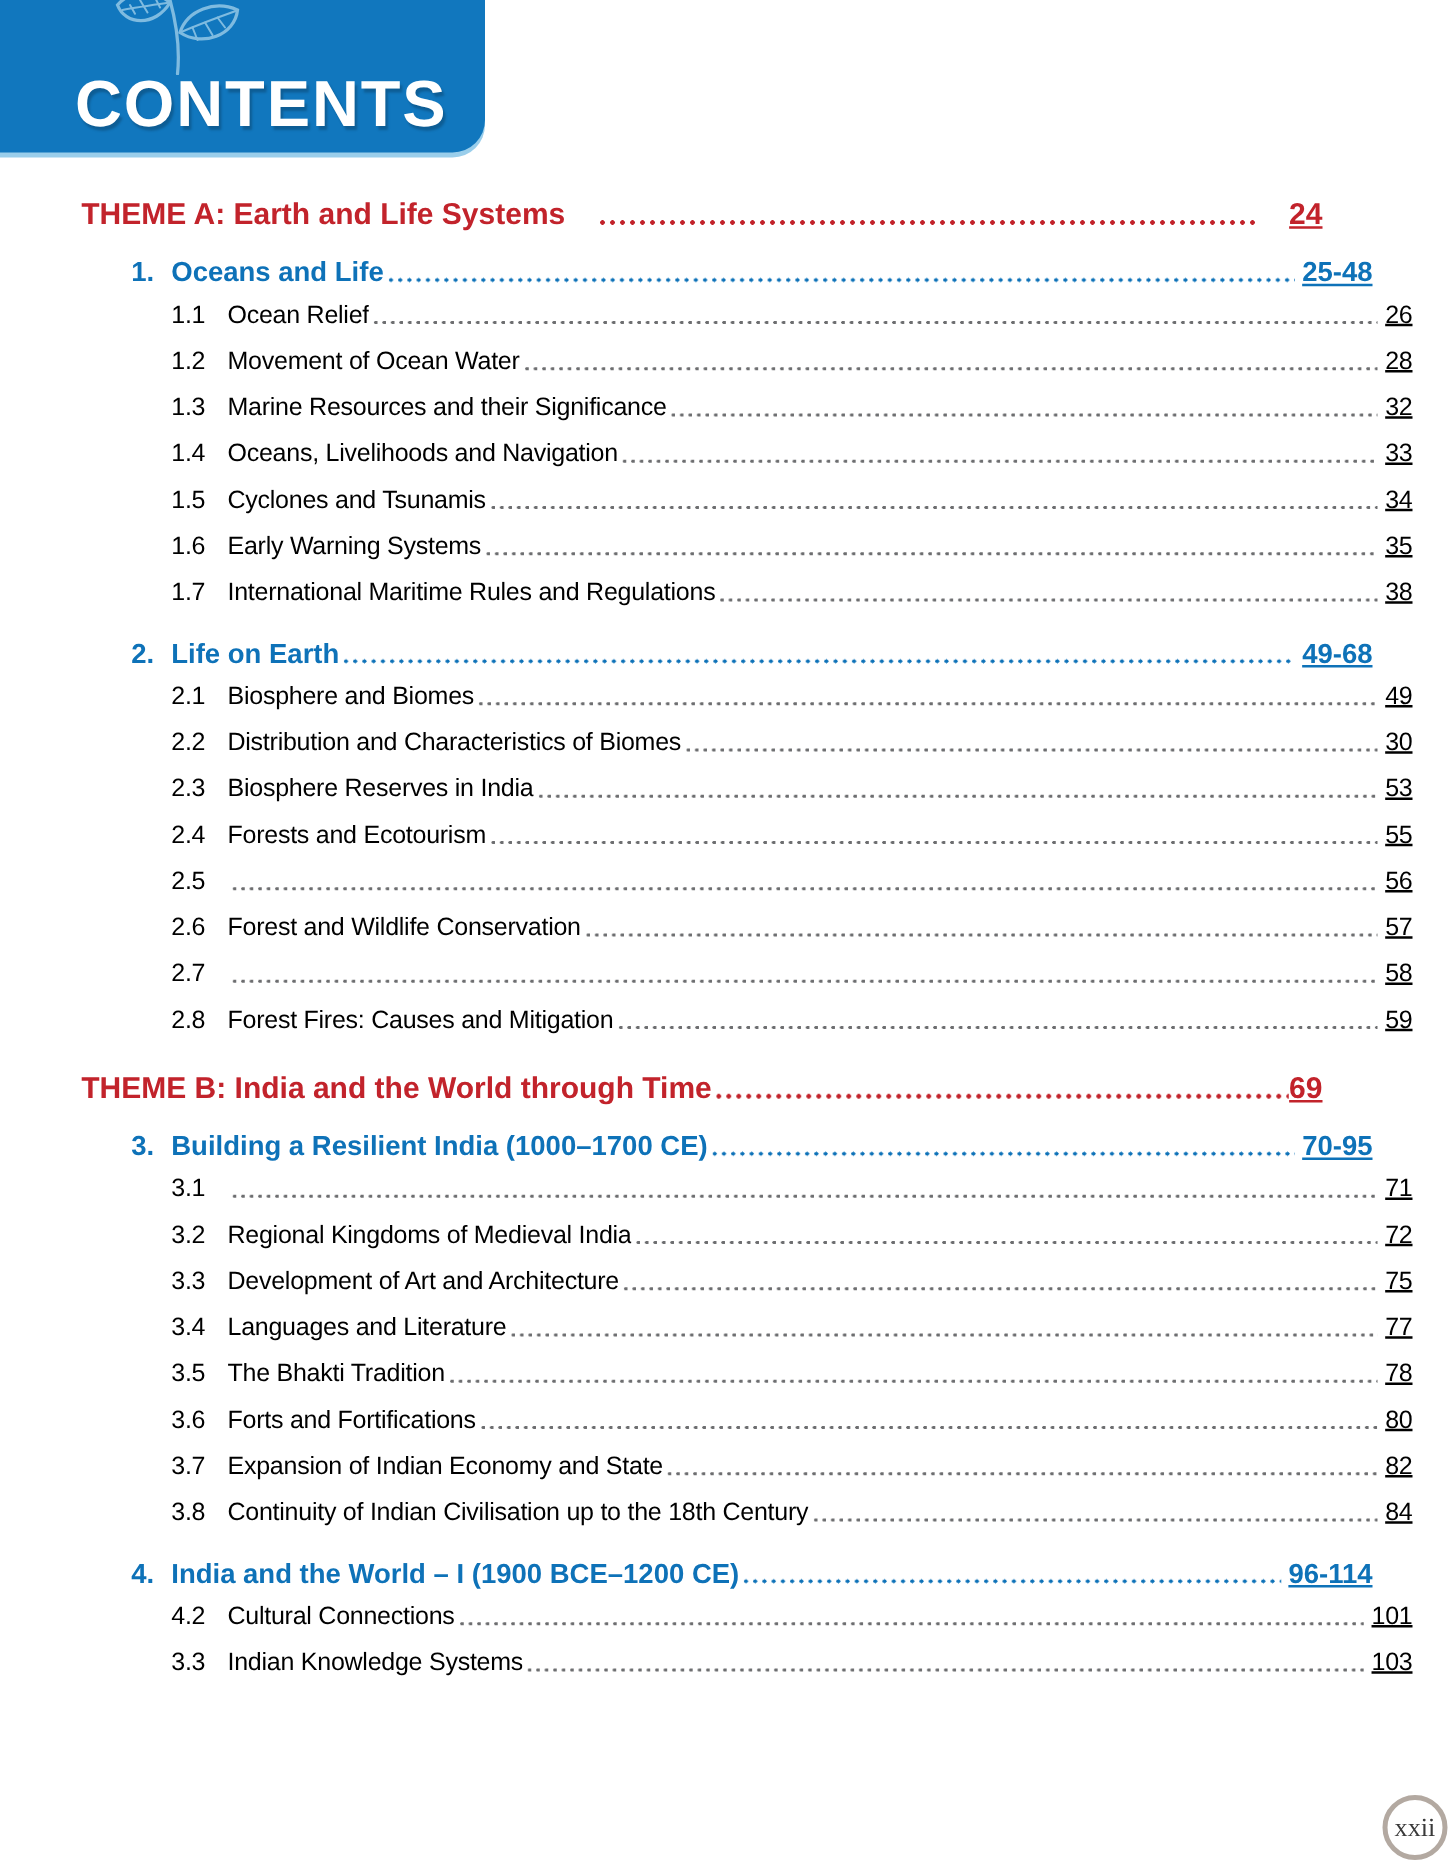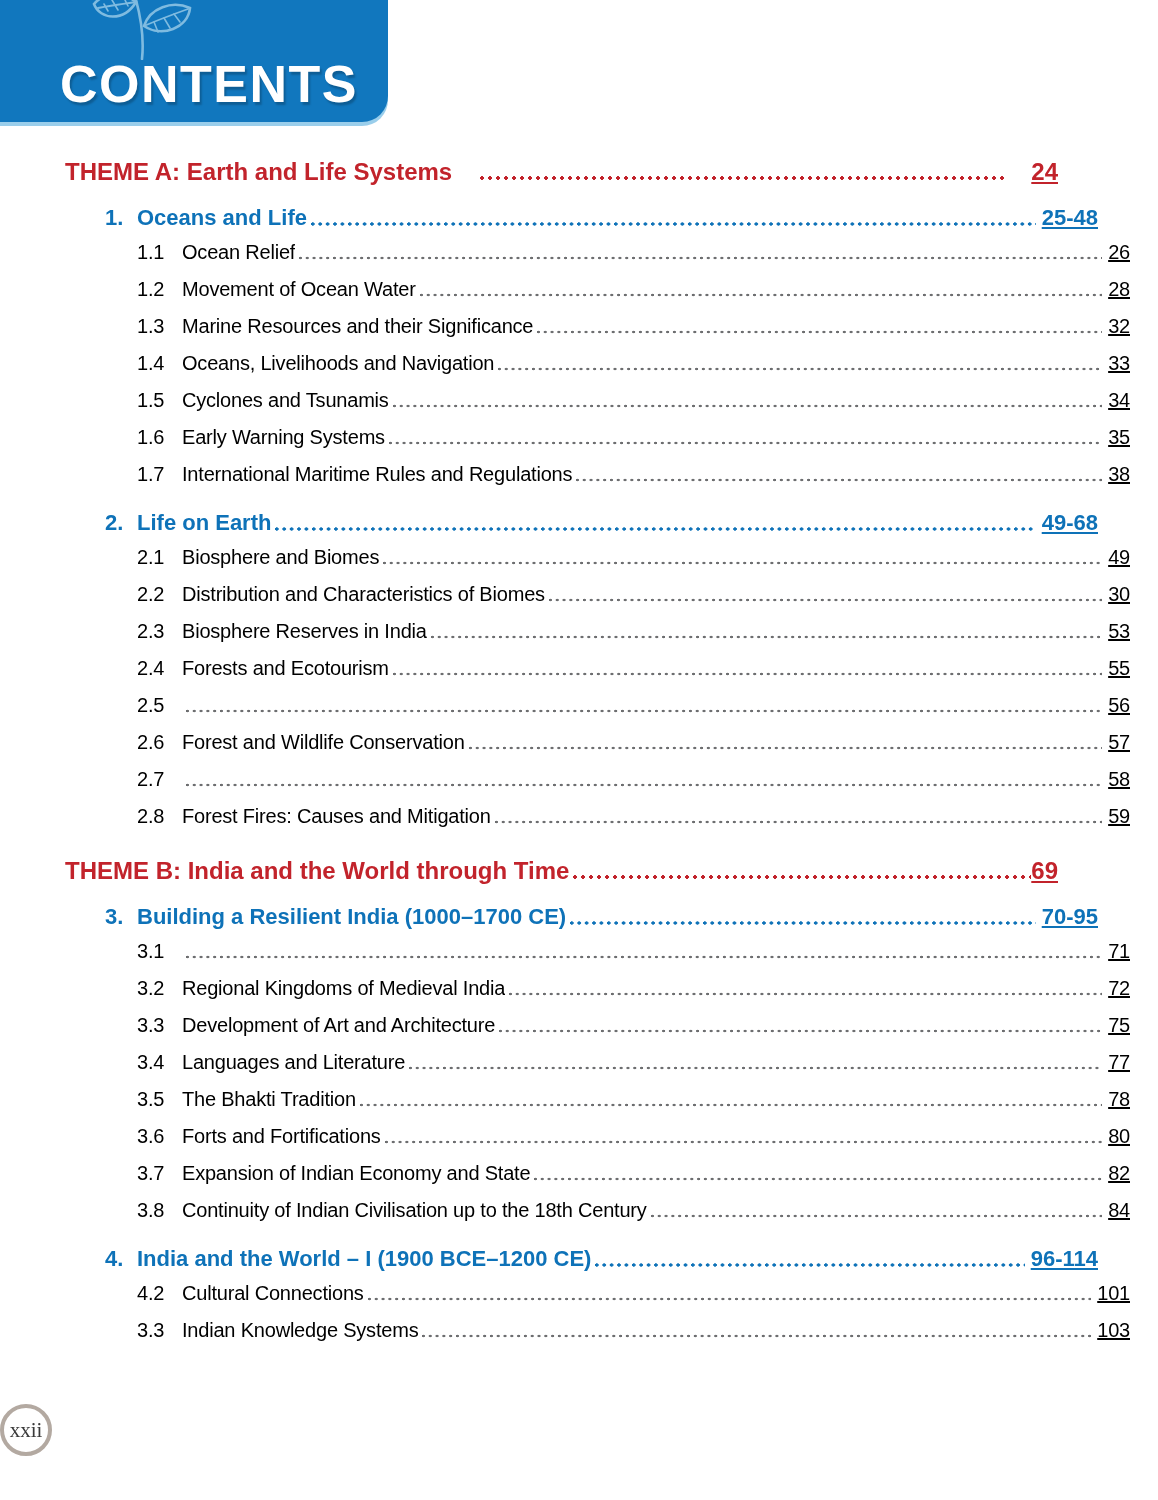--- a/index.html
+++ b/index.html
@@ -89,22 +89,22 @@
     color: #000000; font-weight: 400; font-size: 20px; line-height: 25px;
     letter-spacing: -0.2px;
     margin-bottom: 12px;
     padding-left: 72px;
     --dot: #6d6e70;
   }
   .row--item .toc-num { width: 45px; }
 
   
   .footer {
-    position: absolute; left: 0; top: 1404px; width: 100%;
-    display: flex; justify-content: flex-start;
+    position: absolute; left: 0; top: 1436px; width: 100%;
+    display: flex; justify-content: flex-end;
   }
   .page-badge {
     width: 52px; height: 52px;
     border: 4px solid #b3a9a1;
     border-radius: 50%;
     box-sizing: border-box;
     display: flex; align-items: center; justify-content: center;
     background: #ffffff;
   }
   .page-badge span {

